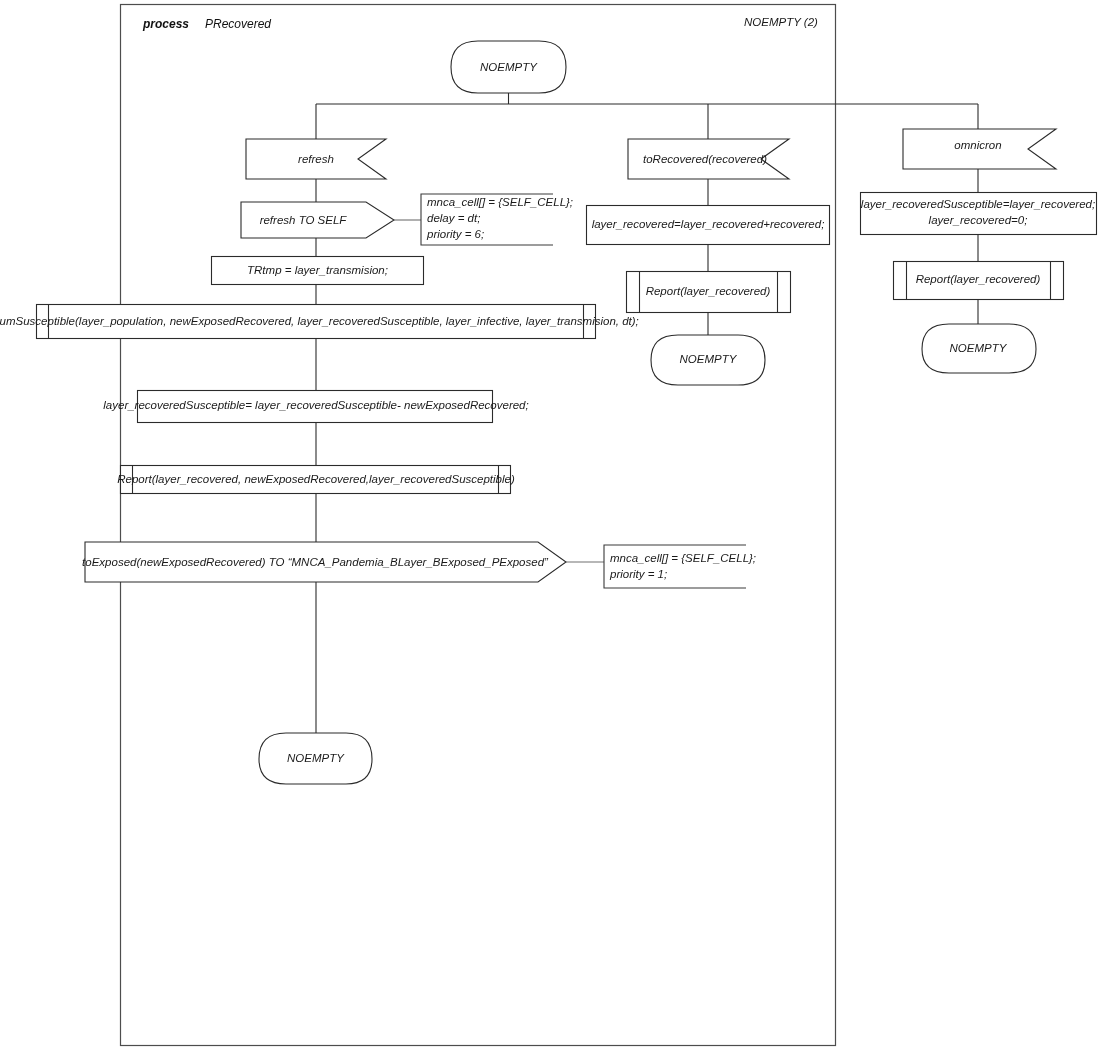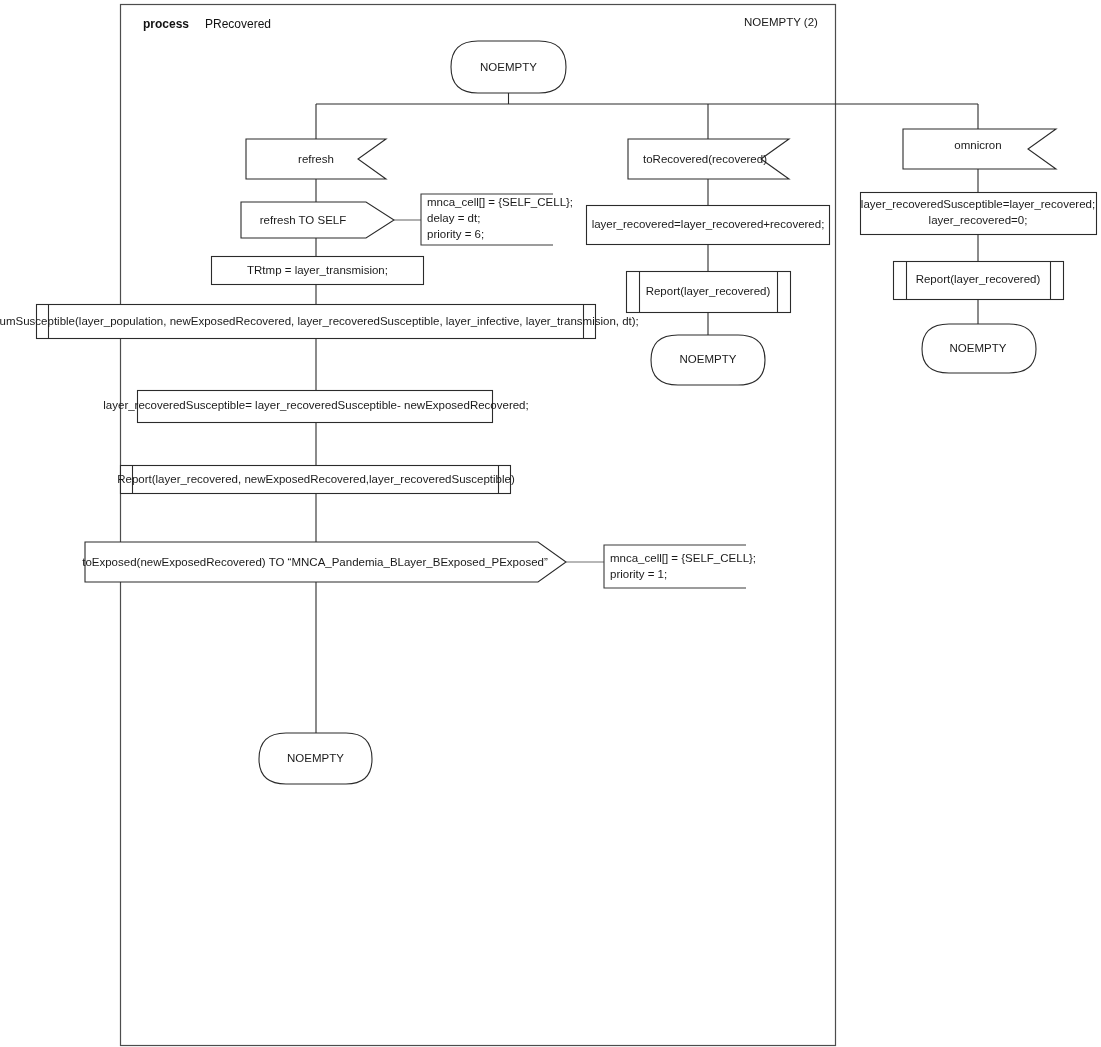--- a/index.html
+++ b/index.html
@@ -9,20 +9,21 @@
   }
   body {
     font-family: "Liberation Sans", sans-serif;
   }
   #diagram-root {
     position: relative;
     width: 1101px;
     height: 1047px;
     background: #ffffff;
     overflow: hidden;
+    font-style: italic;
   }
   svg#sdl-canvas {
     position: absolute;
     top: 0;
     left: 0;
     width: 1101px;
     height: 1047px;
   }
   .shape-outline {
     fill: #ffffff;

